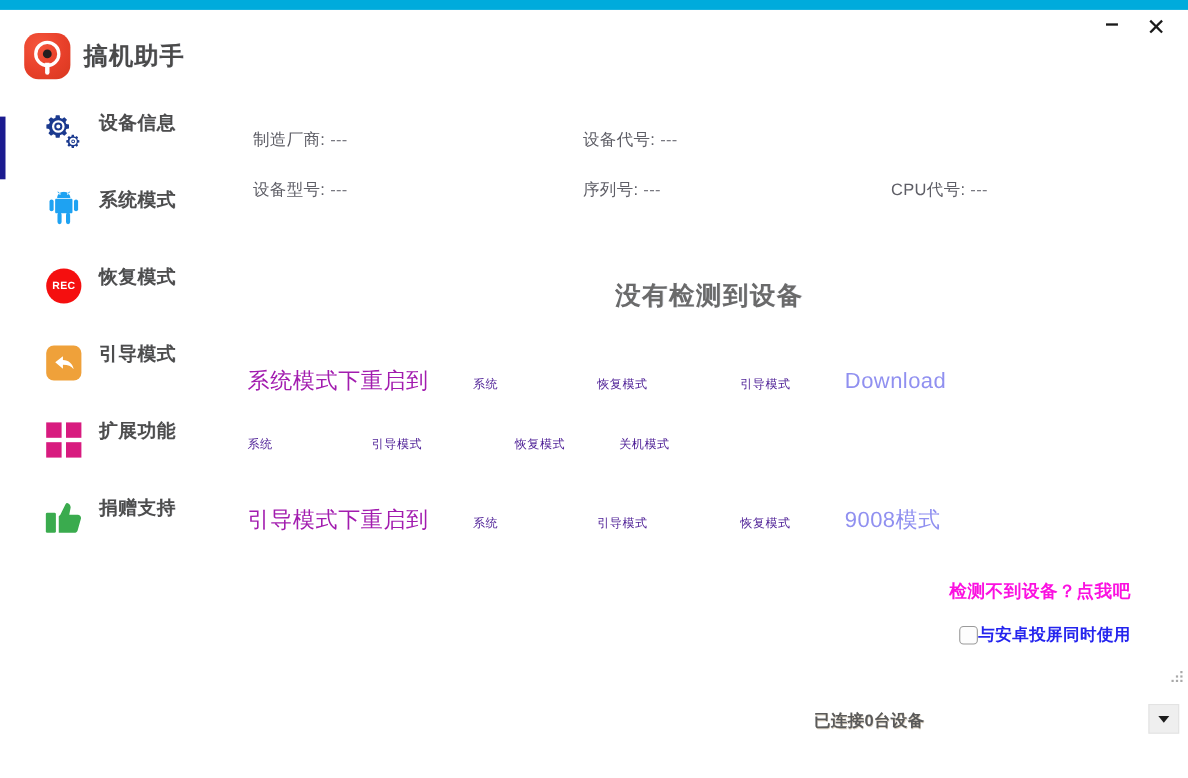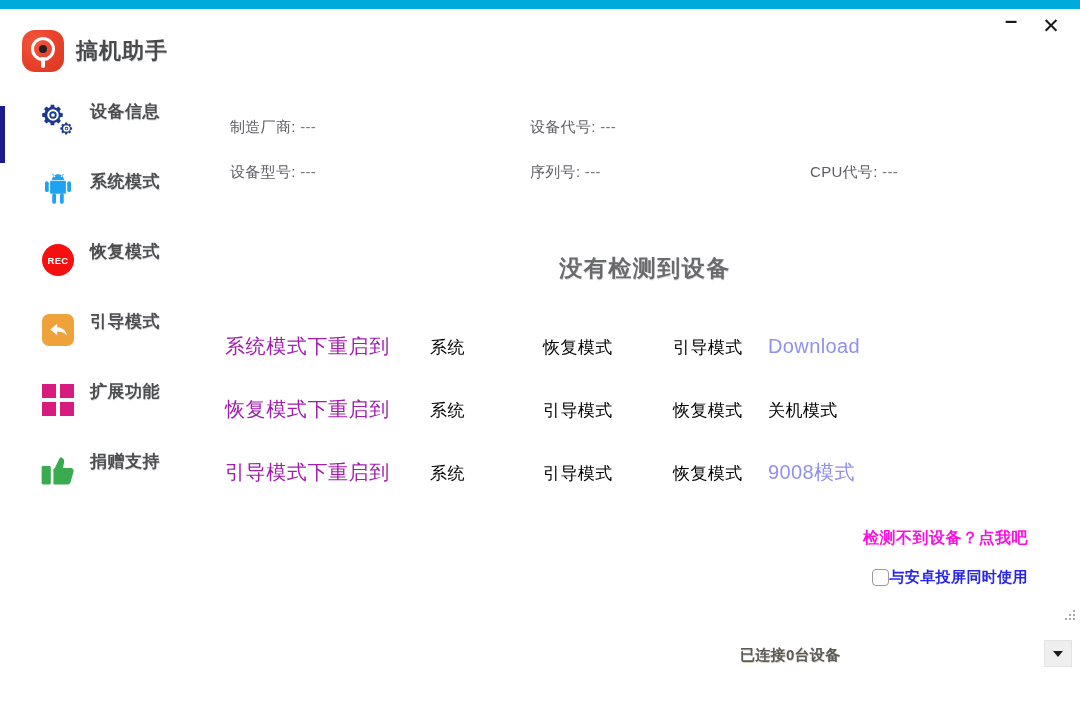--- a/index.html
+++ b/index.html
@@ -170,21 +170,21 @@
   .reboot-row {
     display: flex; align-items: baseline;
     height: 63px;
   }
   .reboot-label {
     width: 205px;
     font-size: 20px; color: #a21caf; letter-spacing: .6px;
     white-space: nowrap;
   }
   .reboot-link {
-    font-size: 17px; color: #000000;
+    font-size: 11px; color: #4c1d95;
     letter-spacing: .4px; white-space: nowrap;
     cursor: pointer;
     text-align: left;
   }
   .reboot-link.w1 { width: 113px; }
   .reboot-link.w2 { width: 130px; }
   .reboot-link.w3 { width: 95px; }
   .reboot-link.big { font-size: 20px; color: #9090f0; }
 
   
@@ -376,21 +376,20 @@
 
       <div class="reboot-row">
         <span class="reboot-label">系统模式下重启到</span>
         <span class="reboot-link w1">系统</span>
         <span class="reboot-link w2">恢复模式</span>
         <span class="reboot-link w3">引导模式</span>
         <span class="reboot-link big">Download</span>
       </div>
 
       <div class="reboot-row">
-        <span class="reboot-label">恢复模式下重启到</span>
         <span class="reboot-link w1">系统</span>
         <span class="reboot-link w2">引导模式</span>
         <span class="reboot-link w3">恢复模式</span>
         <span class="reboot-link">关机模式</span>
       </div>
 
       <div class="reboot-row">
         <span class="reboot-label">引导模式下重启到</span>
         <span class="reboot-link w1">系统</span>
         <span class="reboot-link w2">引导模式</span>

